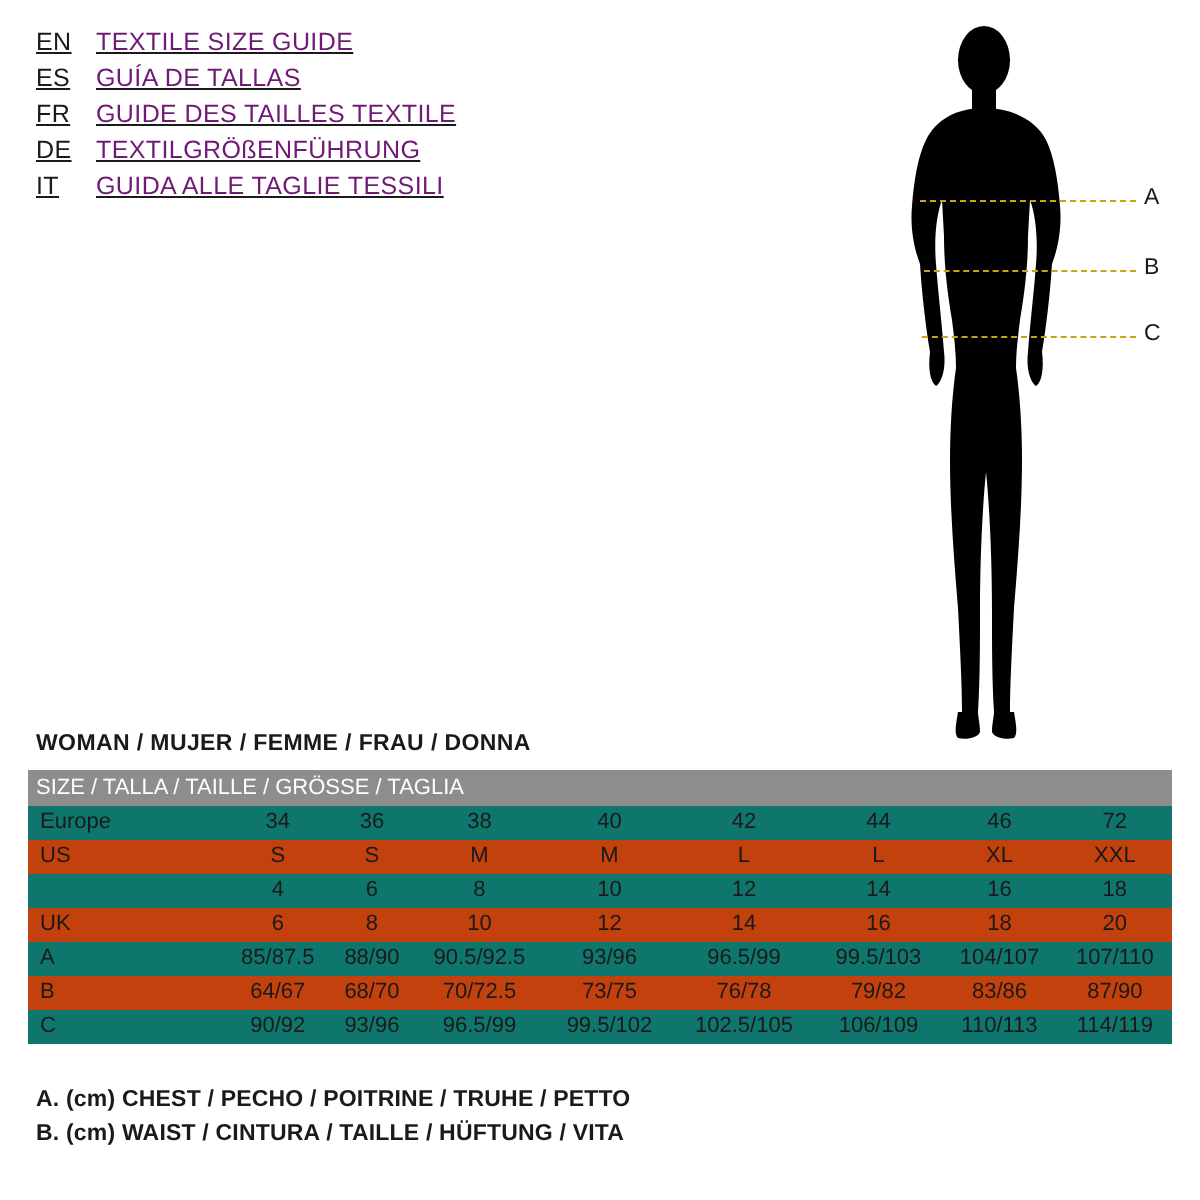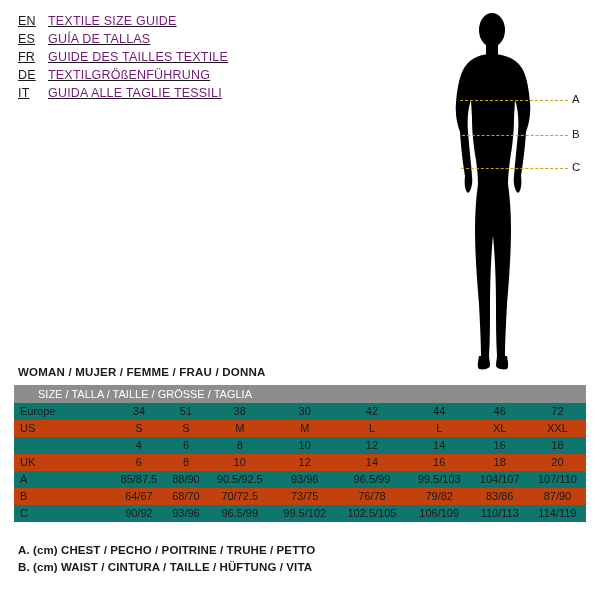--- a/index.html
+++ b/index.html
@@ -91,21 +91,21 @@
     padding: 0;
     height: 17px;
     line-height: 17px;
     text-align: center;
     color: #1a1a1a;
   }
   table.size-table tr.header-row td {
     background: #8d8d8d;
     color: #ffffff;
     text-align: left;
-    padding-left: 24px;
+    padding-left: 4px;
     font-size: 11px;
     height: 18px;
     line-height: 18px;
   }
   table.size-table tr.shade td {
     background: #0f766e;
   }
   table.size-table tr.plain td {
     background: #c2410c;
   }
@@ -223,23 +223,23 @@
 
   <table class="size-table">
     <tbody>
       <tr class="header-row">
         <td colspan="9">SIZE / TALLA / TAILLE / GRÖSSE / TAGLIA</td>
       </tr>
 
       <tr class="shade">
         <td class="rowlabel">Europe</td>
         <td>34</td>
-        <td>51</td>
+        <td>36</td>
         <td>38</td>
-        <td>30</td>
+        <td>40</td>
         <td>42</td>
         <td>44</td>
         <td>46</td>
         <td>72</td>
       </tr>
 
       <tr class="plain">
         <td class="rowlabel">US</td>
         <td>S</td>
         <td>S</td>

